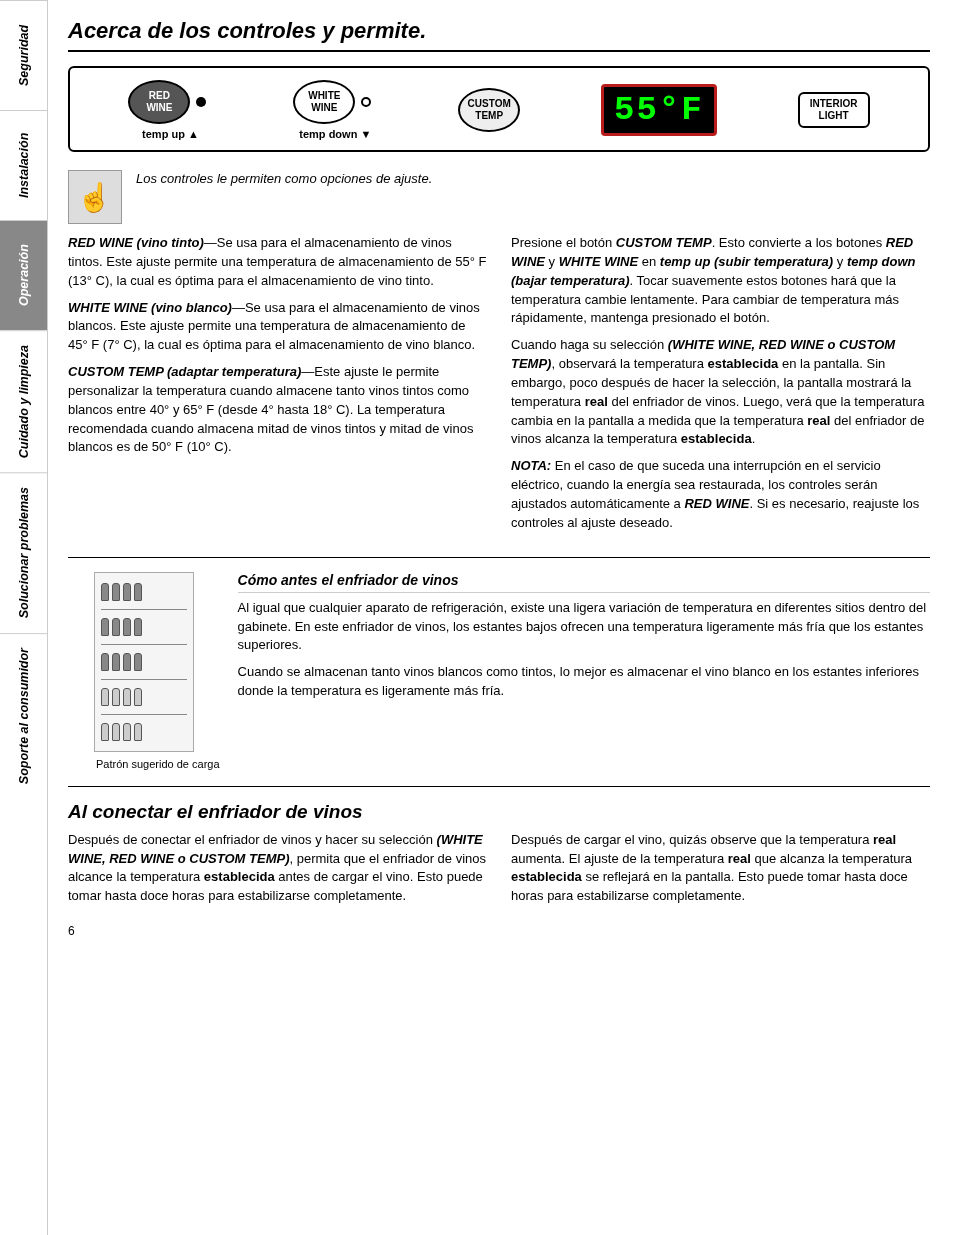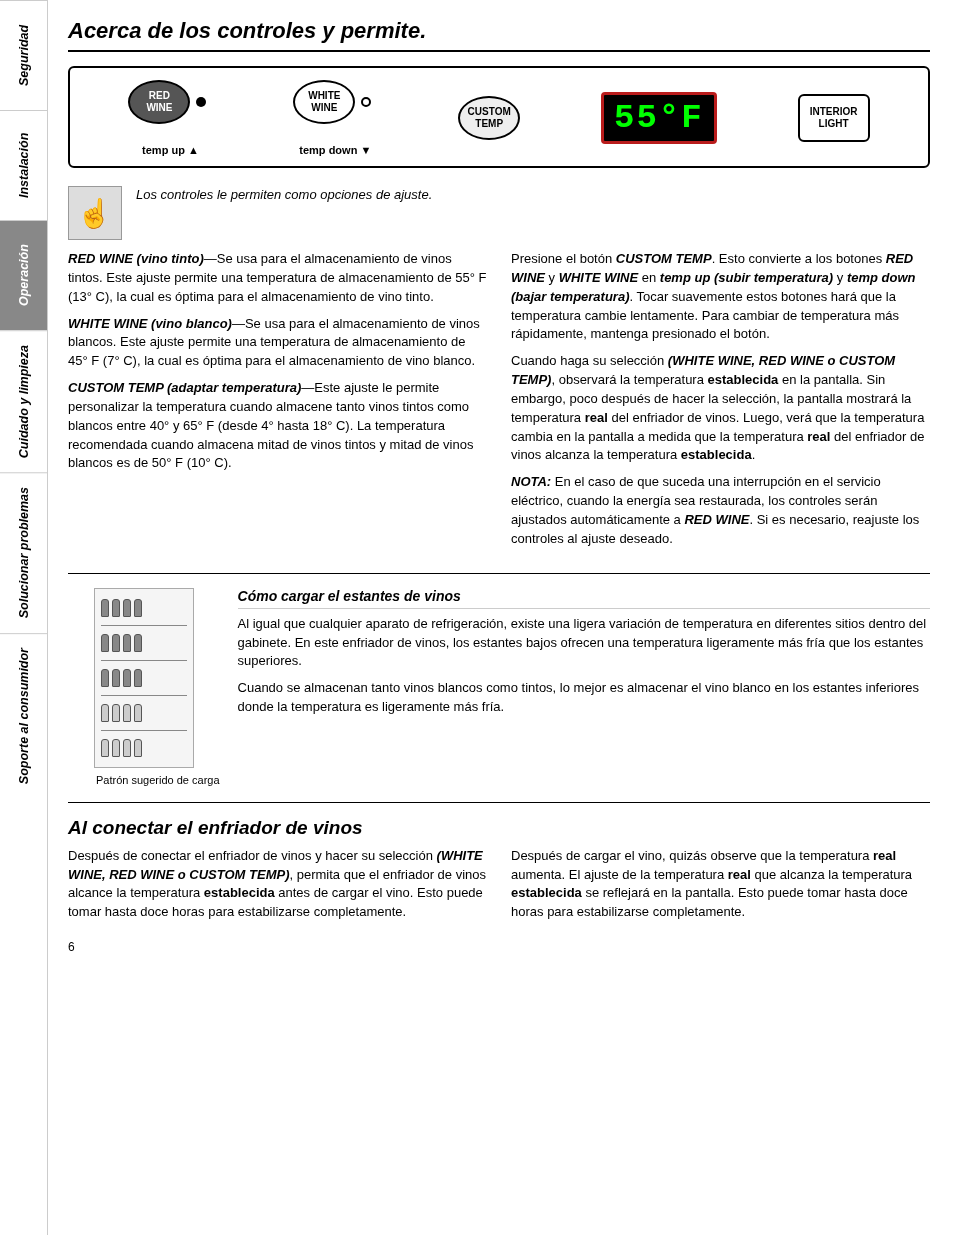--- a/index.html
+++ b/index.html
@@ -112,21 +112,21 @@
       height: 10px;
       border-radius: 50%;
       border: 2px solid #000;
       background: #fff;
       margin: 0 6px;
     }
     .temp-arrows {
       display: flex;
       flex-direction: row;
       gap: 24px;
-      margin-top: 20px;
+      margin-top: 4px;
     }
     .temp-arrow-label {
       font-size: 11px;
       font-weight: bold;
     }
     .display-box {
       border: 3px solid #b91c1c;
       background: #000;
       color: #0f0;
       font-size: 34px;
@@ -135,21 +135,21 @@
       border-radius: 4px;
       letter-spacing: 2px;
       font-family: 'Courier New', monospace;
       min-width: 80px;
       text-align: center;
     }
     .interior-light-btn {
       border: 2px solid #000;
       border-radius: 6px;
       width: 72px;
-      height: 48px;
+      height: 36px;
       display: flex;
       align-items: center;
       justify-content: center;
       text-align: center;
       font-size: 10px;
       font-weight: bold;
       line-height: 1.2;
       background: #fff;
     }
     
@@ -427,21 +427,21 @@
               <div class="bottle" style="background:#ccc;"></div>
               <div class="bottle" style="background:#ccc;"></div>
               <div class="bottle" style="background:#ccc;"></div>
               <div class="bottle" style="background:#ccc;"></div>
             </div>
           </div>
         </div>
         <div class="patron-label">Patrón sugerido de carga</div>
       </div>
       <div class="loading-text">
-        <div class="loading-title">Cómo cargar el estantes de vinos</div>
+        <div class="loading-title">Cómo antes el enfriador de vinos</div>
         <p>Al igual que cualquier aparato de refrigeración, existe una ligera variación de temperatura en diferentes sitios dentro del gabinete. En este enfriador de vinos, los estantes bajos ofrecen una temperatura ligeramente más fría que los estantes superiores.</p>
         <p>Cuando se almacenan tanto vinos blancos como tintos, lo mejor es almacenar el vino blanco en los estantes inferiores donde la temperatura es ligeramente más fría.</p>
       </div>
     </div>
 
     <div class="conectar-section">
       <div class="conectar-title">Al conectar el enfriador de vinos</div>
       <div class="two-col">
         <div class="col-left">
           <p>

